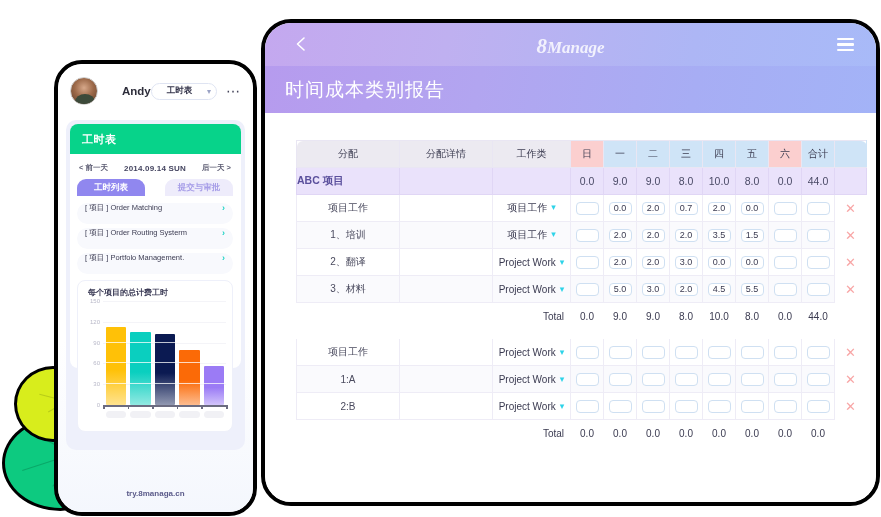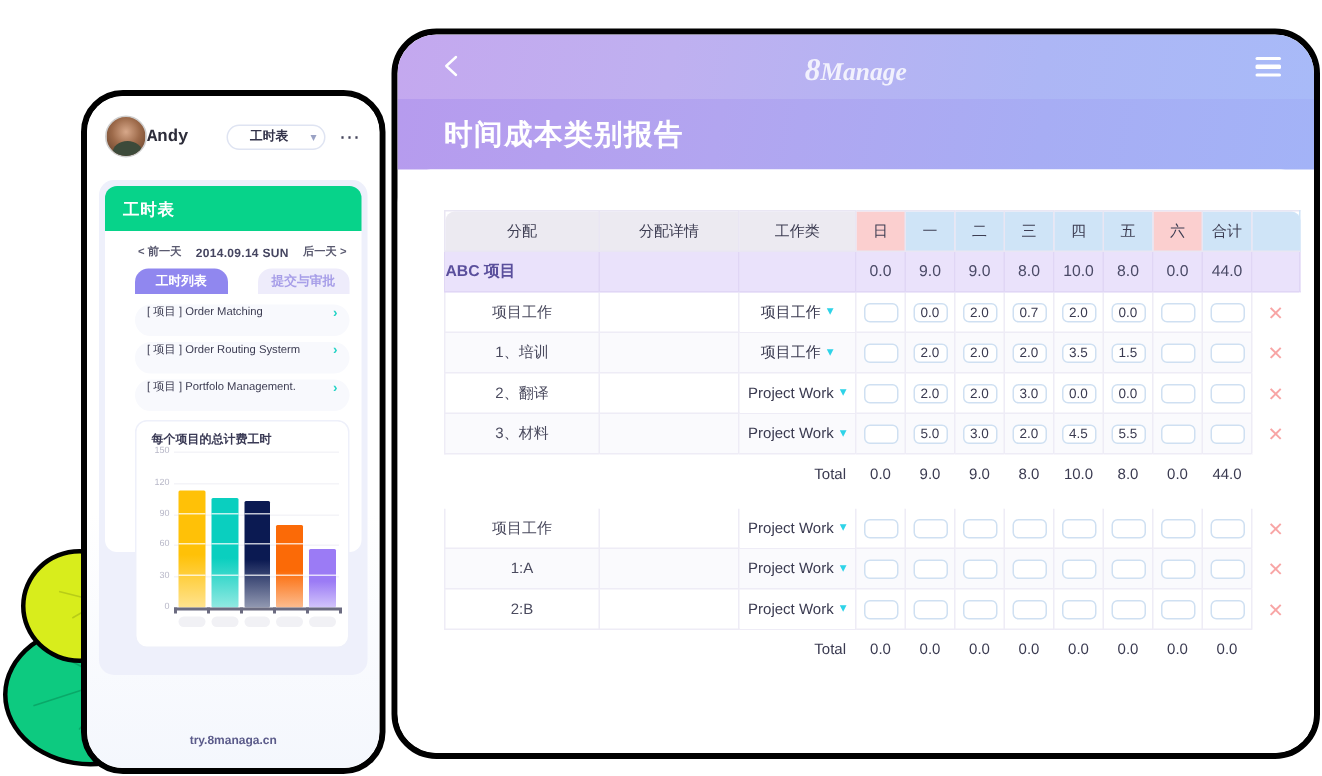--- a/index.html
+++ b/index.html
@@ -64,24 +64,24 @@
     display: flex; flex-direction: column; justify-content: space-between;
   }
   #hamburger i { display:block; height: 2.4px; background: #ffffff; border-radius: 1px; }
 
   #tablet-titlebar {
     height: 47px;
     background: linear-gradient(100deg, #b69bee 0%, #b2a5f0 35%, #a7adf4 70%, #a3b3f7 100%);
     display: flex; align-items: center;
   }
   #page-title {
-    margin-left: 31px;
+    margin-left: 20px;
     color: #ffffff;
     font-size: 19px;
-    font-weight: bold;
+    font-weight: normal;
     letter-spacing: 1px;
   }
 
   #sheet {
     position: absolute; left: 0; right: 0; top: 90px; bottom: 0;
     background: #ffffff;
     border-radius: 22px 22px 26px 26px;
   }
 
   
@@ -185,21 +185,21 @@
   #avatar {
     width: 28px; height: 28px; border-radius: 50%;
     background: radial-gradient(circle at 50% 38%, #d7a88a 0%, #9d6a4a 45%, #5b3a26 100%);
     border: 1px solid #cfcfcf;
     position: relative; overflow:hidden; flex: 0 0 auto;
   }
   #avatar:after{
     content:""; position:absolute; left:4px; top:16px; width:20px; height:16px;
     background:#3c4a3a; border-radius:50% 50% 0 0;
   }
-  #uname { margin-left: 0; font-size: 11.5px; font-weight: bold; color: #2d2d3a; font-family: Liberation Mono, monospace; }
+  #uname { margin-left: 24px; font-size: 11.5px; font-weight: bold; color: #2d2d3a; }
   #sheetsel {
     margin-left: auto; width: 66px; height: 17px;
     border: 1px solid #dfe4f2; border-radius: 9px;
     display: flex; align-items: center; background:#fff;
   }
   #sheetsel .txt { flex:1; text-align:center; font-size: 8.5px; color:#33334a; font-weight:bold;}
   #sheetsel .chev { color:#9aa2c4; font-size: 8px; margin-right: 5px; }
   #dots { margin-left: 9px; font-size: 14px; color: #44445a; letter-spacing:1px; line-height: 8px;}
 
   #card {
@@ -214,21 +214,21 @@
     border-radius: 8px 8px 0 0;
     height: 30px;
     display: flex; align-items: center;
     padding-left: 12px;
   }
   #card-head .t { color:#fff; font-size: 11px; font-weight: bold; letter-spacing: 0.5px;}
   #card-body {
     background: #ffffff;
     border-radius: 0 0 8px 8px;
     height: 214px;
-    padding: 6px 8px 0 20px;
+    padding: 6px 8px 0 7px;
   }
   #datenav {
     display:flex; align-items:center; justify-content:space-between;
     font-size: 7.5px; color: #5a5a70; padding: 3px 2px 6px 2px; font-weight:bold;
   }
   #datenav .dt { font-size: 8px; color:#454560; letter-spacing:0.2px;}
   #tabs { display:flex; gap: 20px; padding: 0 0 5px 0; }
   .tab {
     flex:1; height: 17px; border-radius: 9px 9px 0 0;
     display:flex; align-items:center; justify-content:center;

